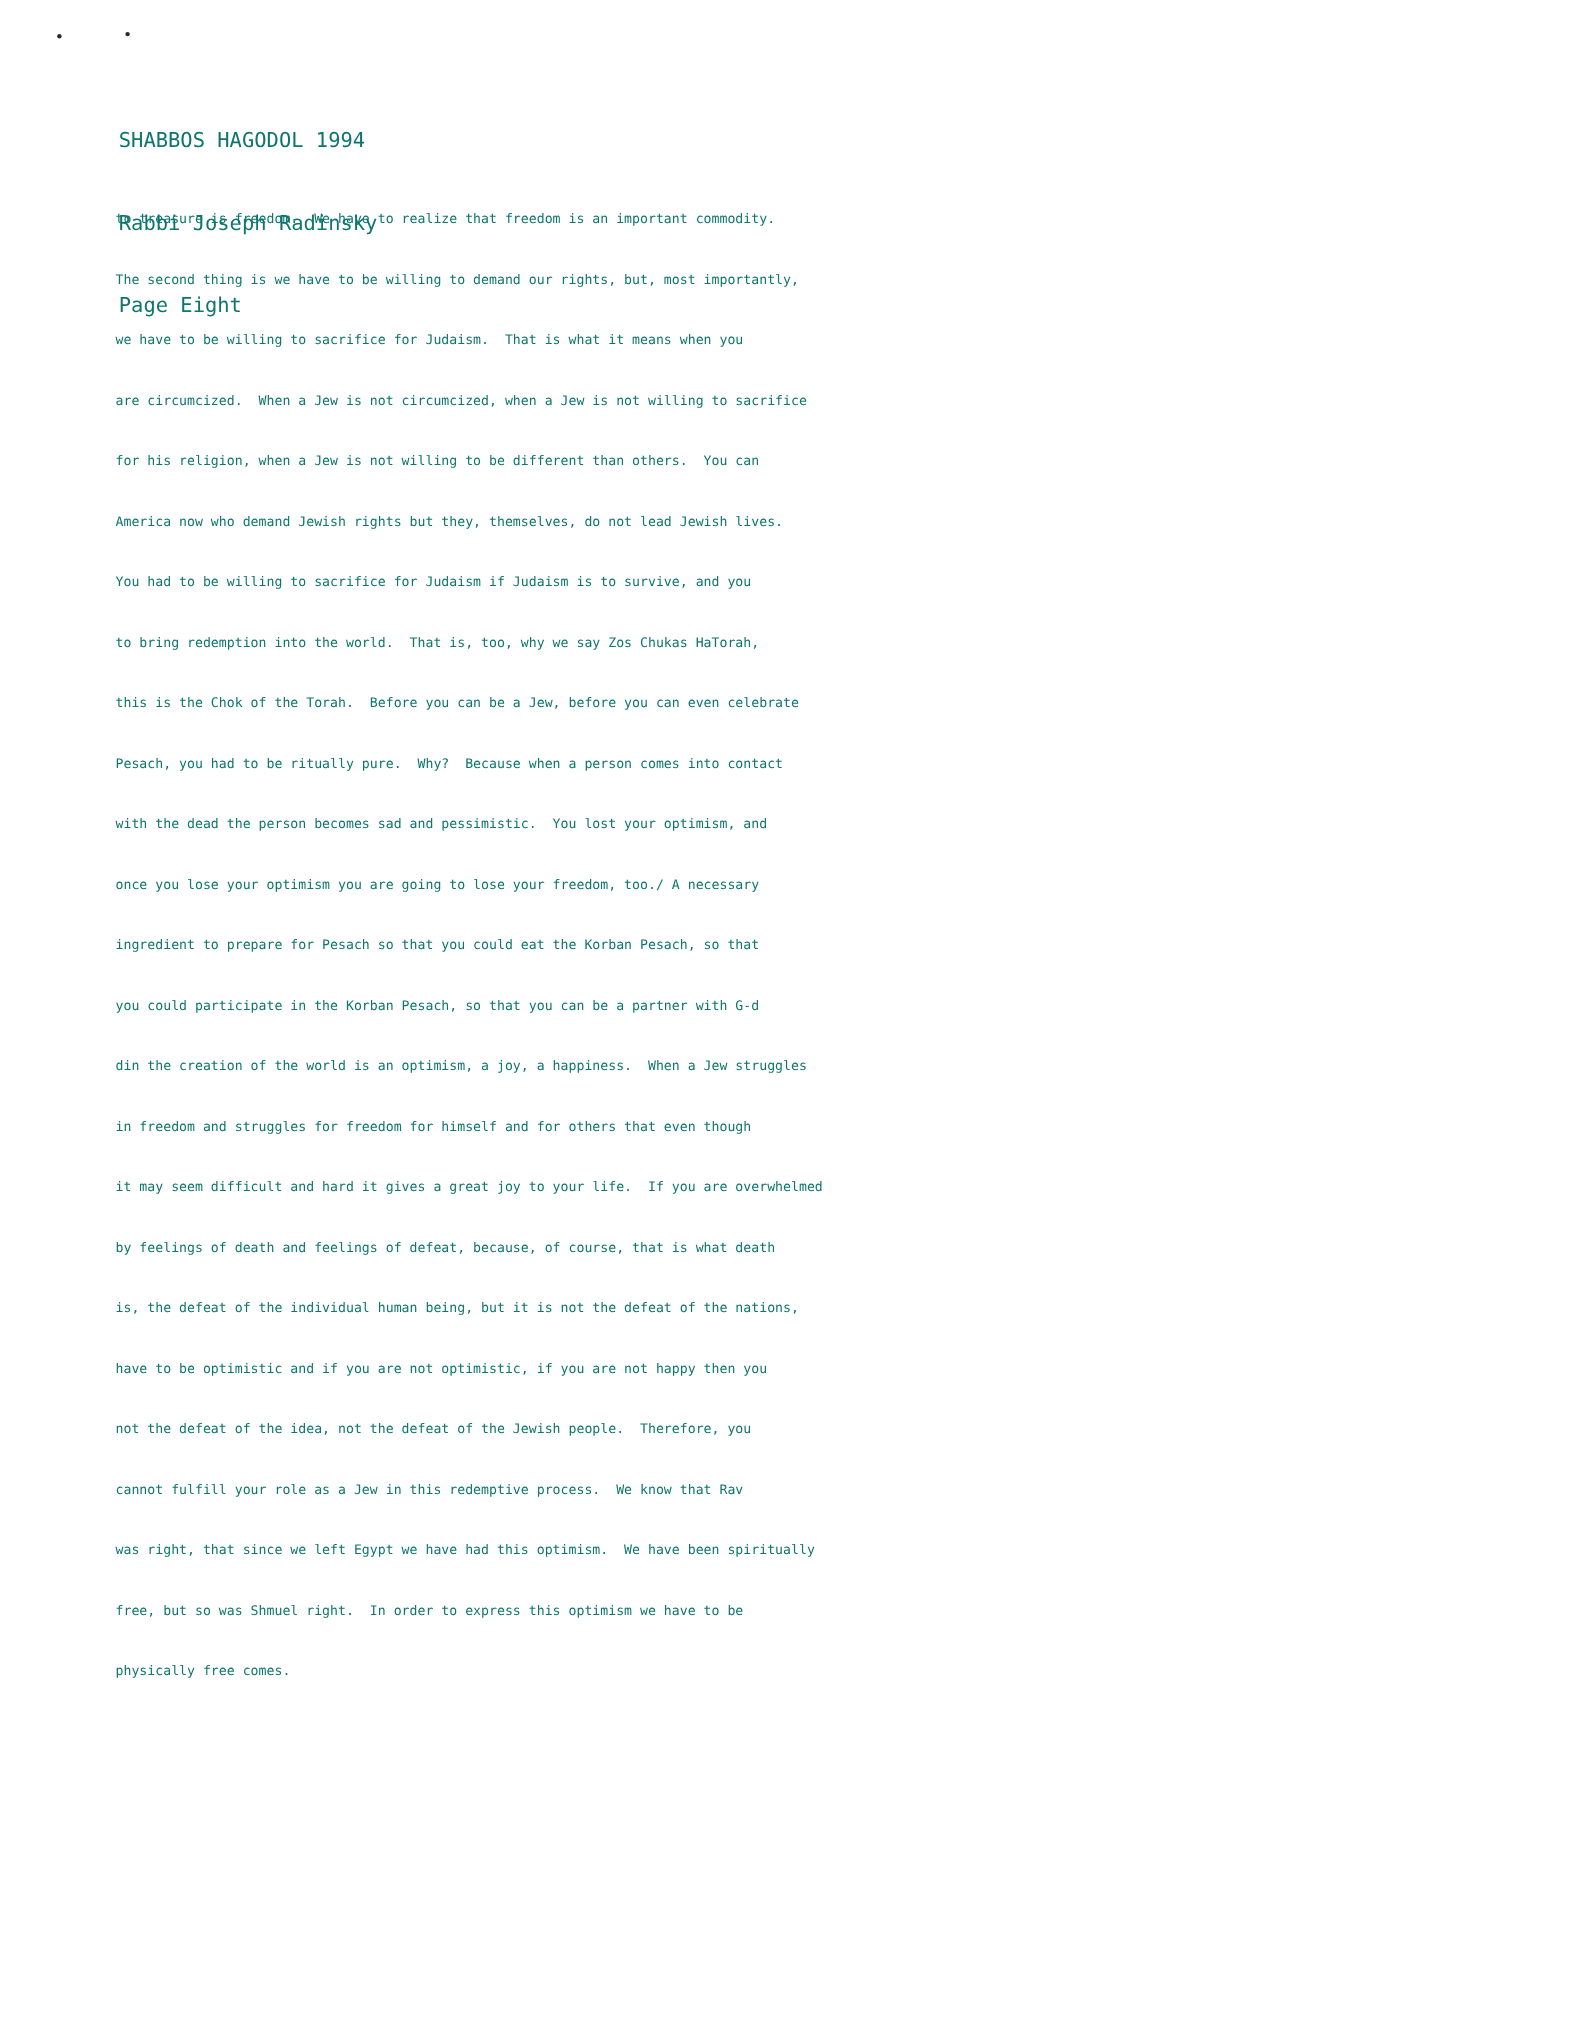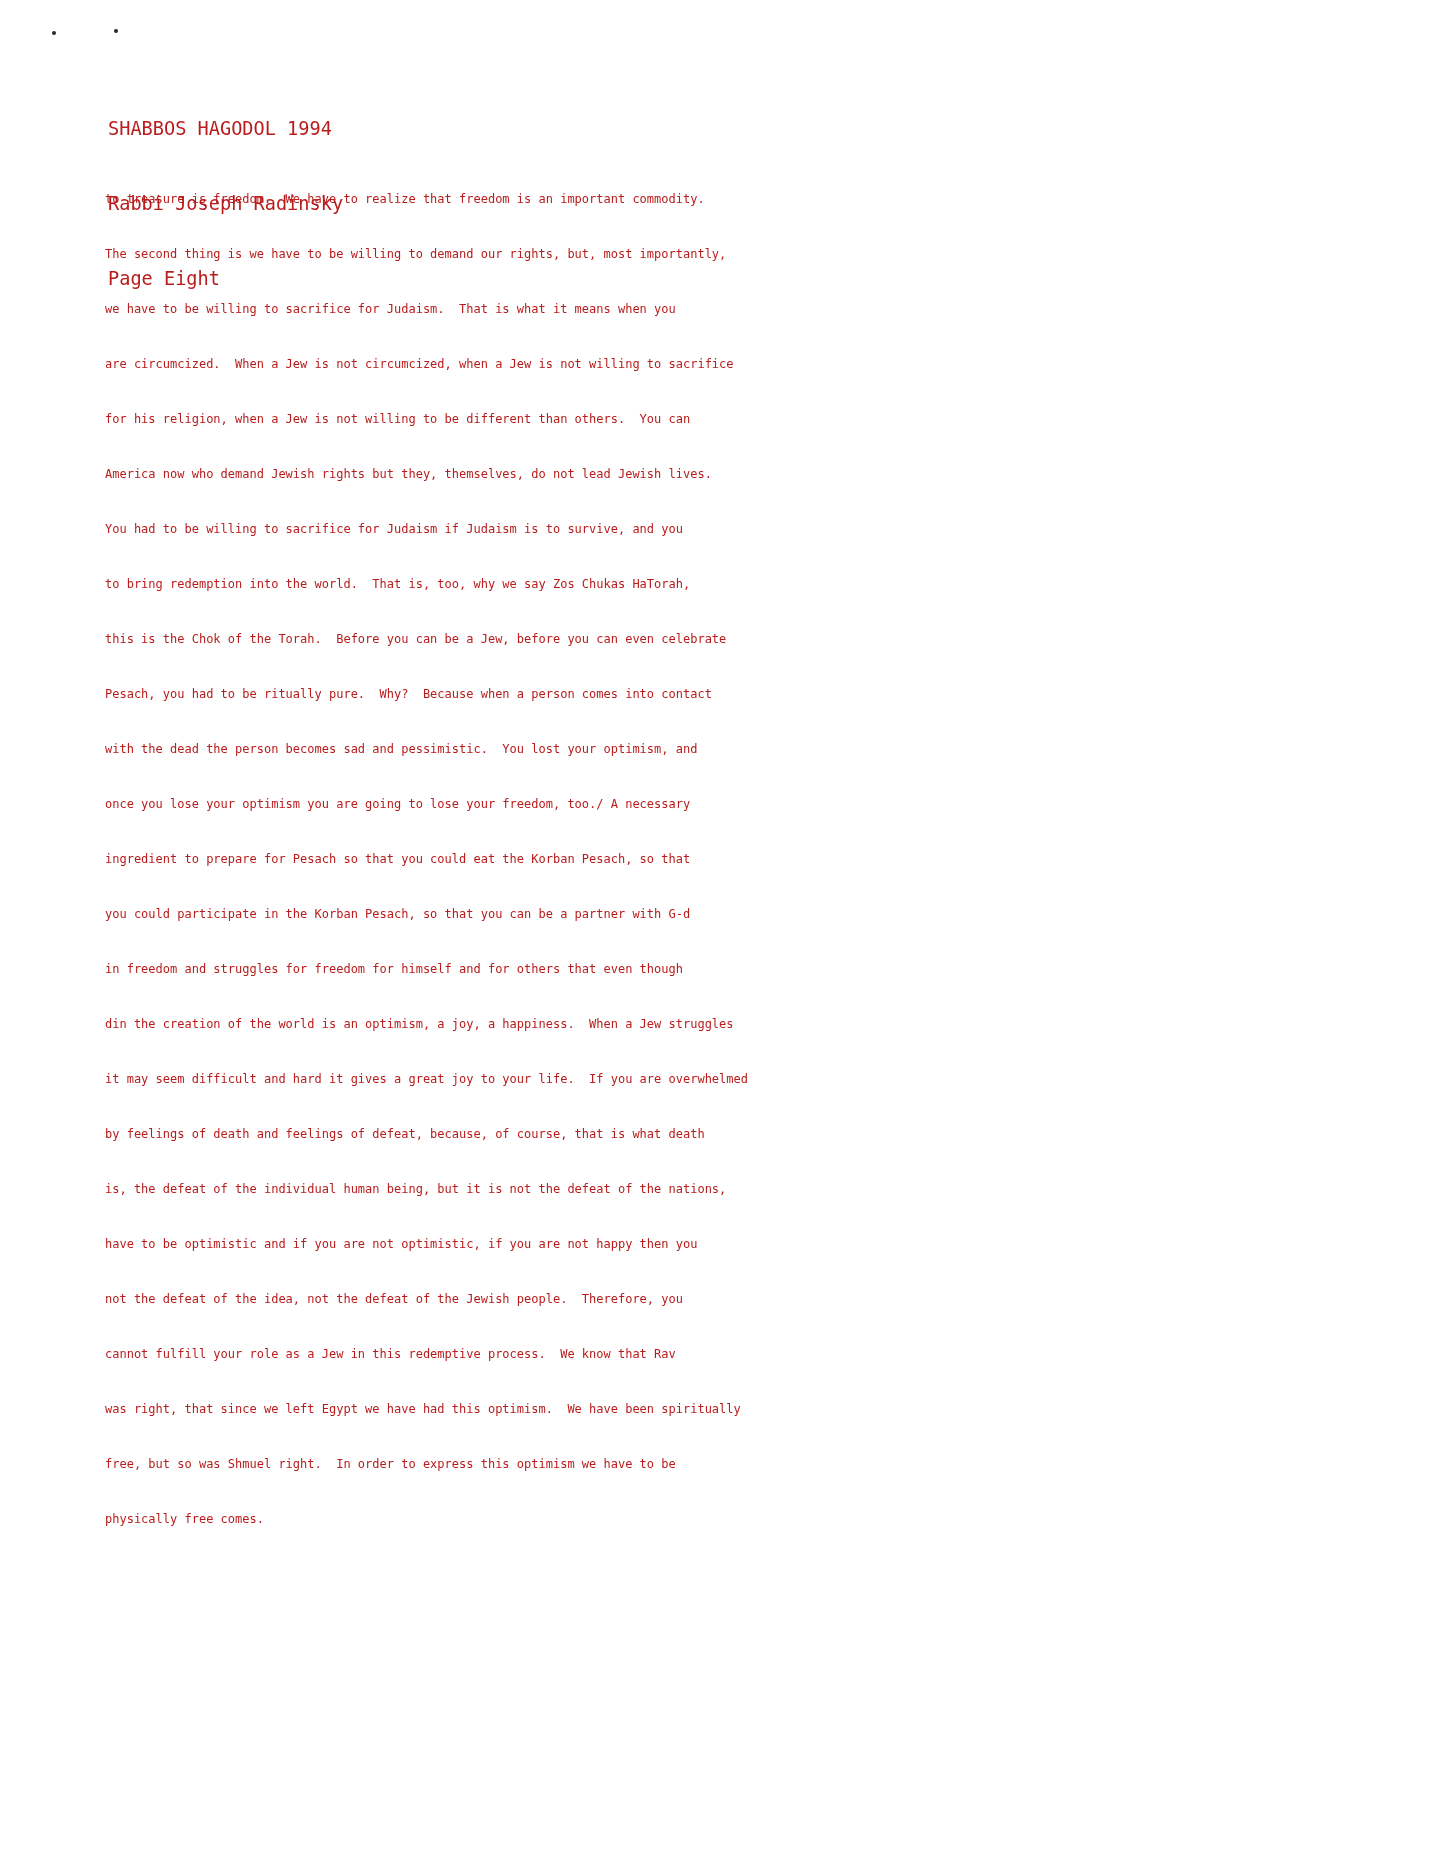--- a/index.html
+++ b/index.html
@@ -6,21 +6,21 @@
     margin: 0;
     padding: 0;
     background: #e8e8e8;
   }
   .page {
     position: relative;
     width: 1430px;
     height: 1851px;
     margin: 0 auto;
     background: #ffffff;
-    color: #b91c1c;
+    color: #0f766e;
     font-family: "DejaVu Sans Mono", "Liberation Mono", monospace;
     overflow: hidden;
   }
   .speck {
     position: absolute;
     width: 4px;
     height: 4px;
     border-radius: 50%;
     background: #2a2a2a;
   }
@@ -70,22 +70,22 @@
     <p>for his religion, when a Jew is not willing to be different than others.  You can</p>
     <p>America now who demand Jewish rights but they, themselves, do not lead Jewish lives.</p>
     <p>You had to be willing to sacrifice for Judaism if Judaism is to survive, and you</p>
     <p>to bring redemption into the world.  That is, too, why we say Zos Chukas HaTorah,</p>
     <p>this is the Chok of the Torah.  Before you can be a Jew, before you can even celebrate</p>
     <p>Pesach, you had to be ritually pure.  Why?  Because when a person comes into contact</p>
     <p>with the dead the person becomes sad and pessimistic.  You lost your optimism, and</p>
     <p>once you lose your optimism you are going to lose your freedom, too./ A necessary</p>
     <p>ingredient to prepare for Pesach so that you could eat the Korban Pesach, so that</p>
     <p>you could participate in the Korban Pesach, so that you can be a partner with G-d</p>
+    <p>din the creation of the world is an optimism, a joy, a happiness.  When a Jew struggles</p>
     <p>in freedom and struggles for freedom for himself and for others that even though</p>
-    <p>din the creation of the world is an optimism, a joy, a happiness.  When a Jew struggles</p>
     <p>it may seem difficult and hard it gives a great joy to your life.  If you are overwhelmed</p>
     <p>by feelings of death and feelings of defeat, because, of course, that is what death</p>
     <p>is, the defeat of the individual human being, but it is not the defeat of the nations,</p>
     <p>have to be optimistic and if you are not optimistic, if you are not happy then you</p>
     <p>not the defeat of the idea, not the defeat of the Jewish people.  Therefore, you</p>
     <p>cannot fulfill your role as a Jew in this redemptive process.  We know that Rav</p>
     <p>was right, that since we left Egypt we have had this optimism.  We have been spiritually</p>
     <p>free, but so was Shmuel right.  In order to express this optimism we have to be</p>
     <p>physically free comes.</p>
   </main>

